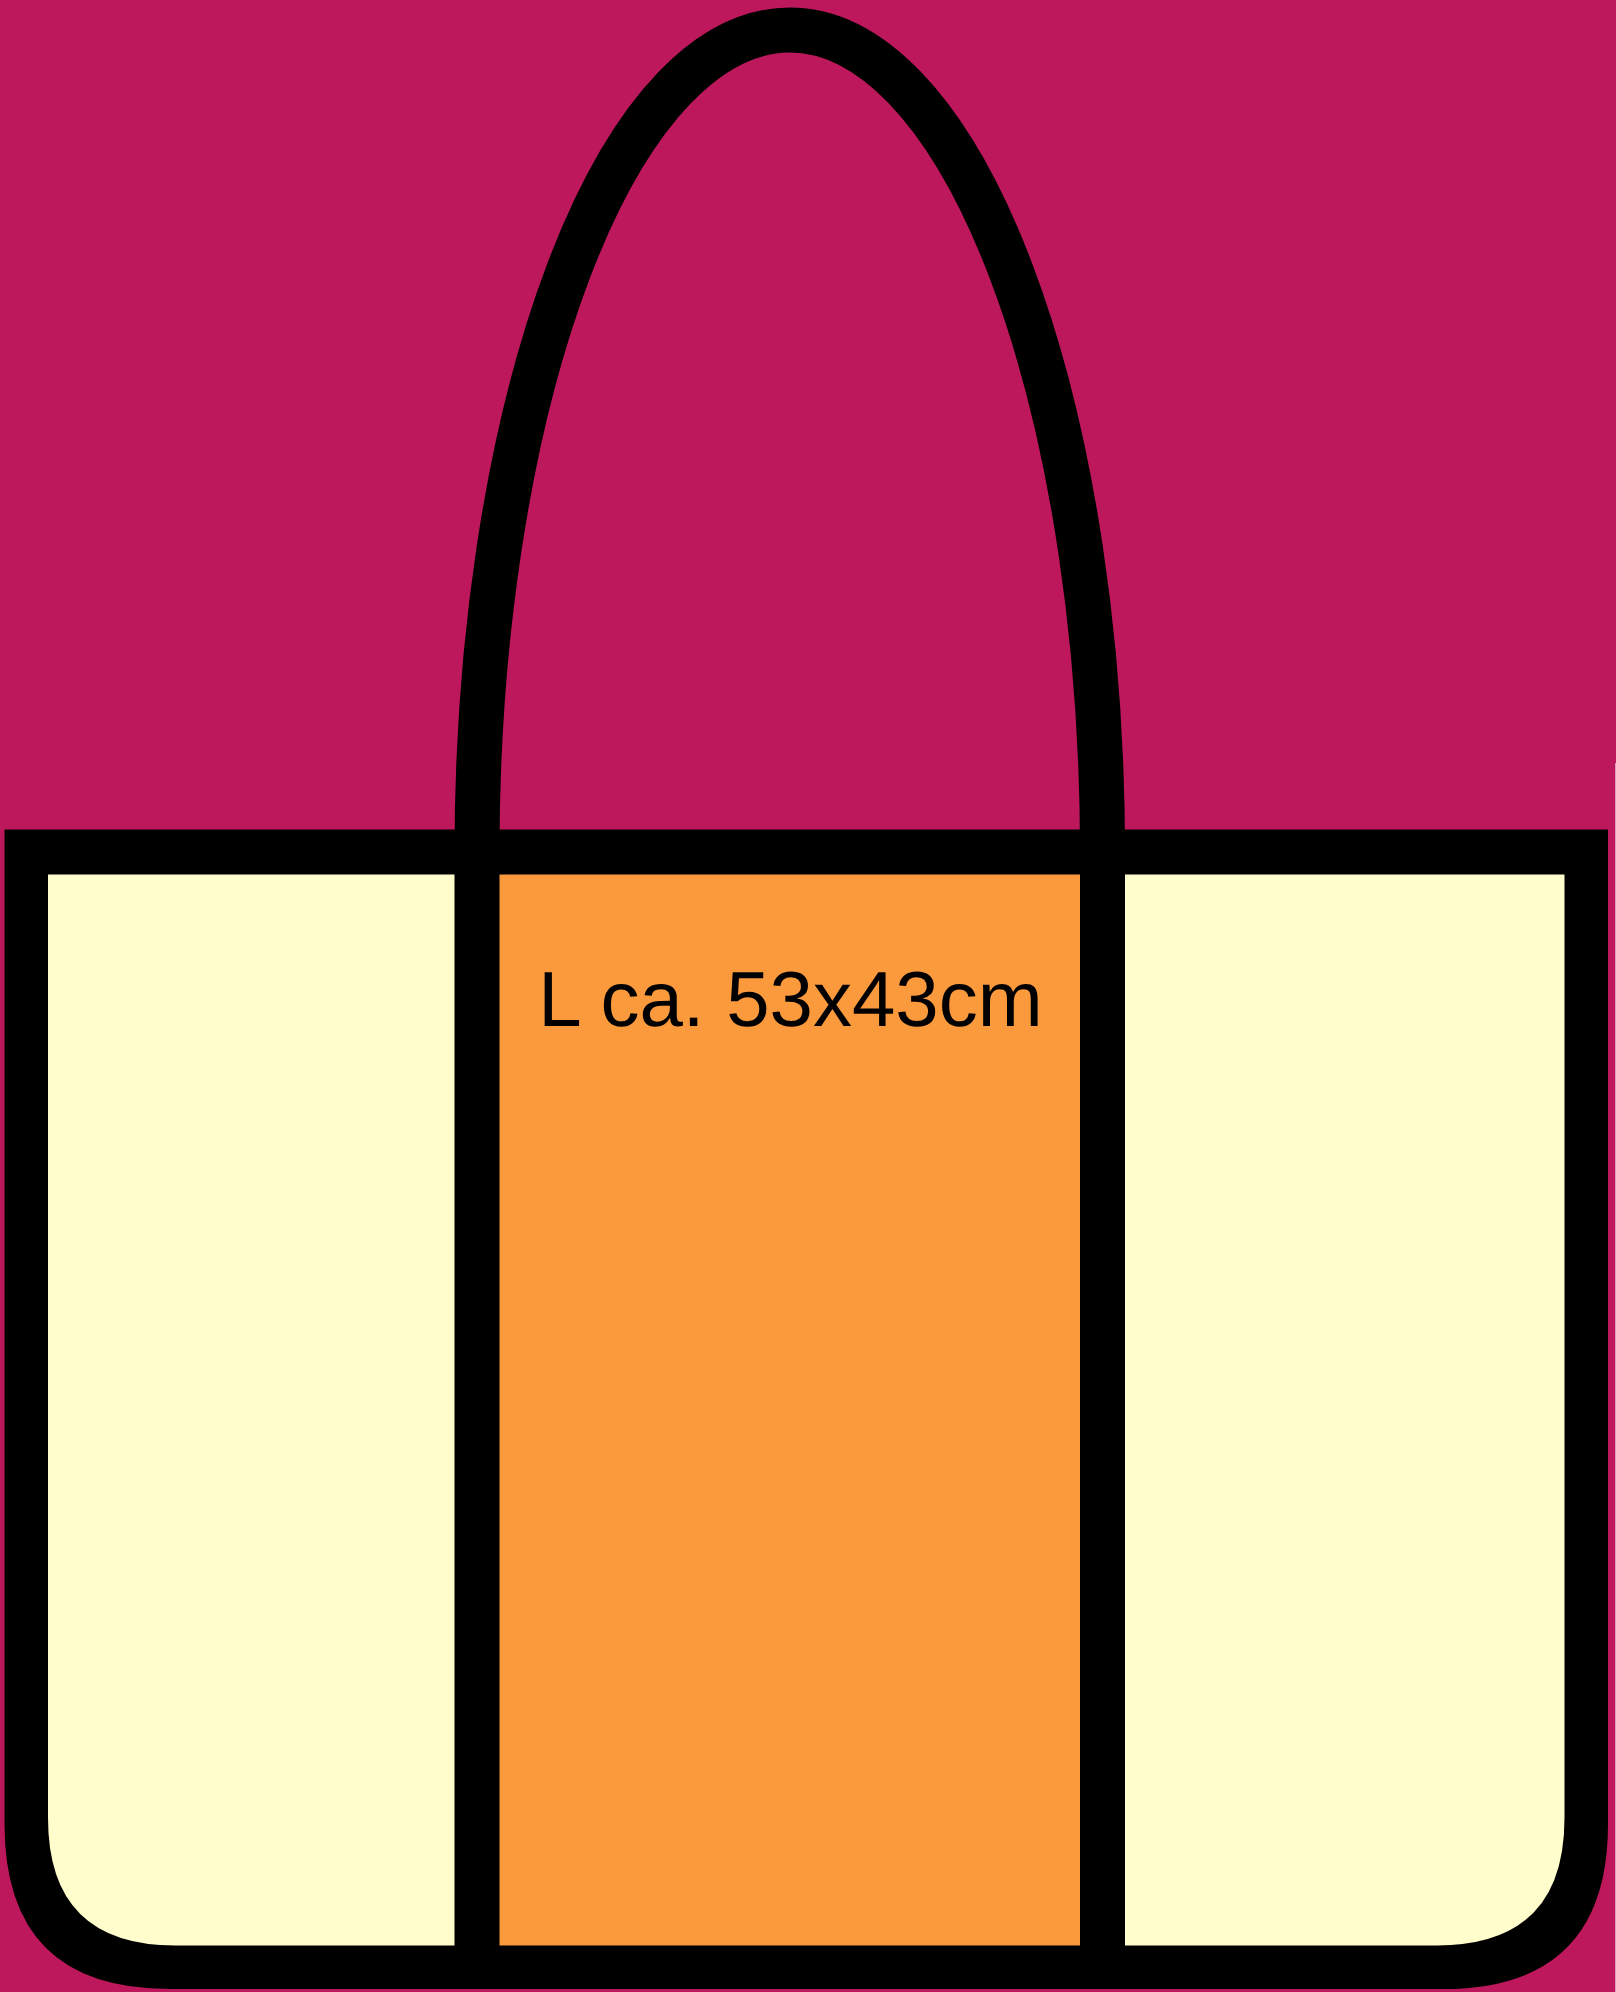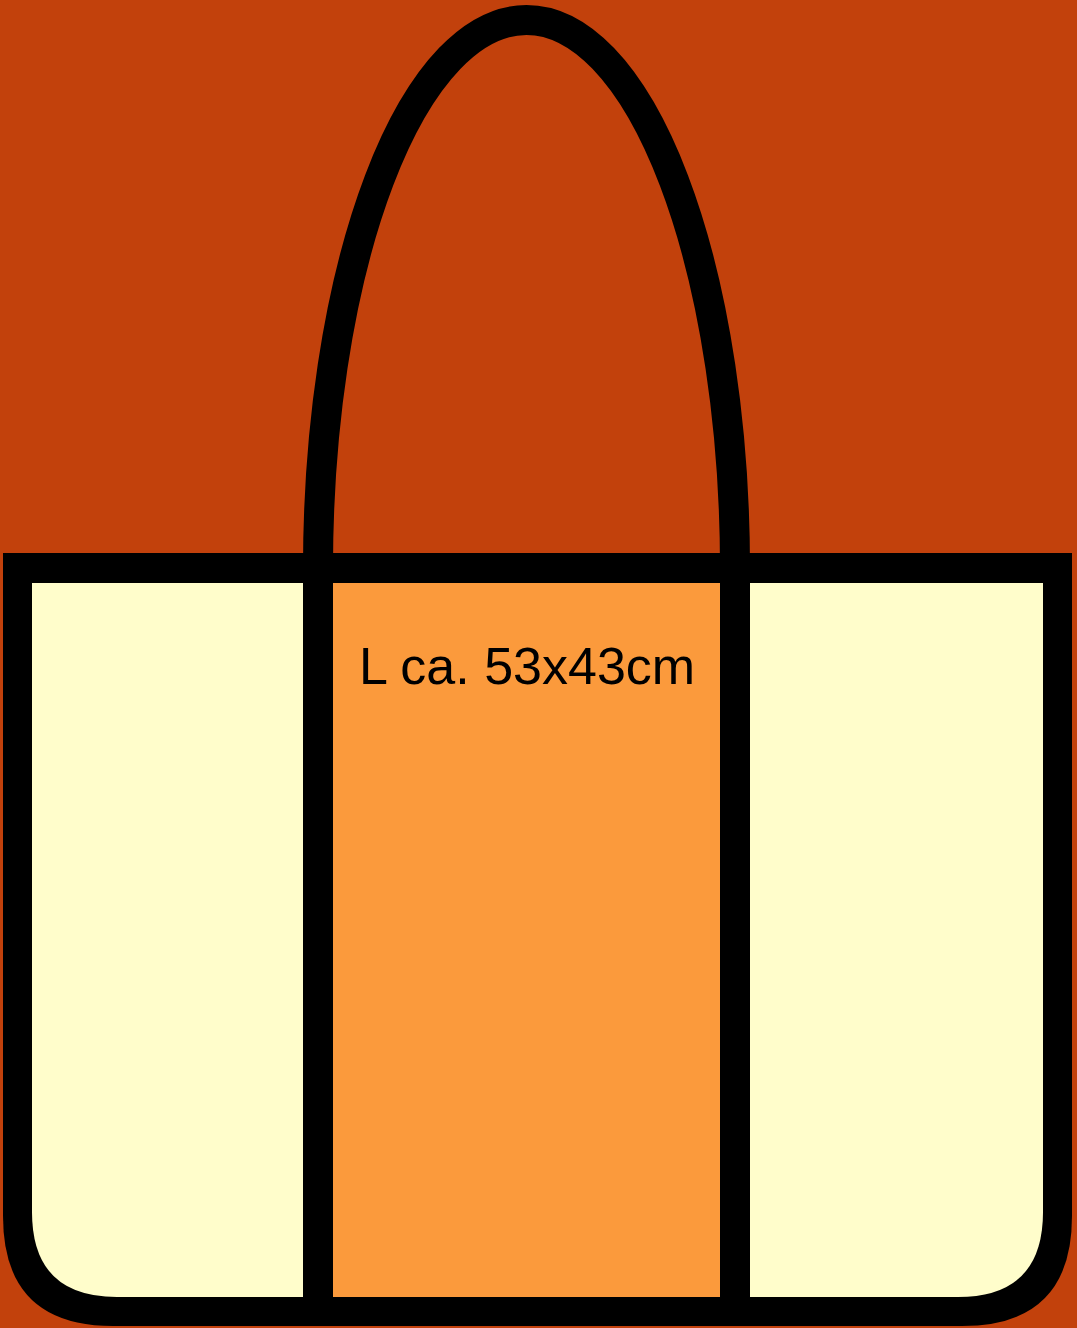--- a/index.html
+++ b/index.html
@@ -4,21 +4,21 @@
 <style>
   html, body {
     margin: 0;
     padding: 0;
     background: #ffffff;
   }
   .canvas {
     position: relative;
     width: 1077px;
     height: 1328px;
-    background: #c2410c;
+    background: #be185d;
     overflow: hidden;
     font-family: "Liberation Sans", sans-serif;
   }
   .canvas svg {
     display: block;
     width: 1077px;
     height: 1328px;
   }
   .size-label-text {
     font-family: "Liberation Sans", sans-serif;

